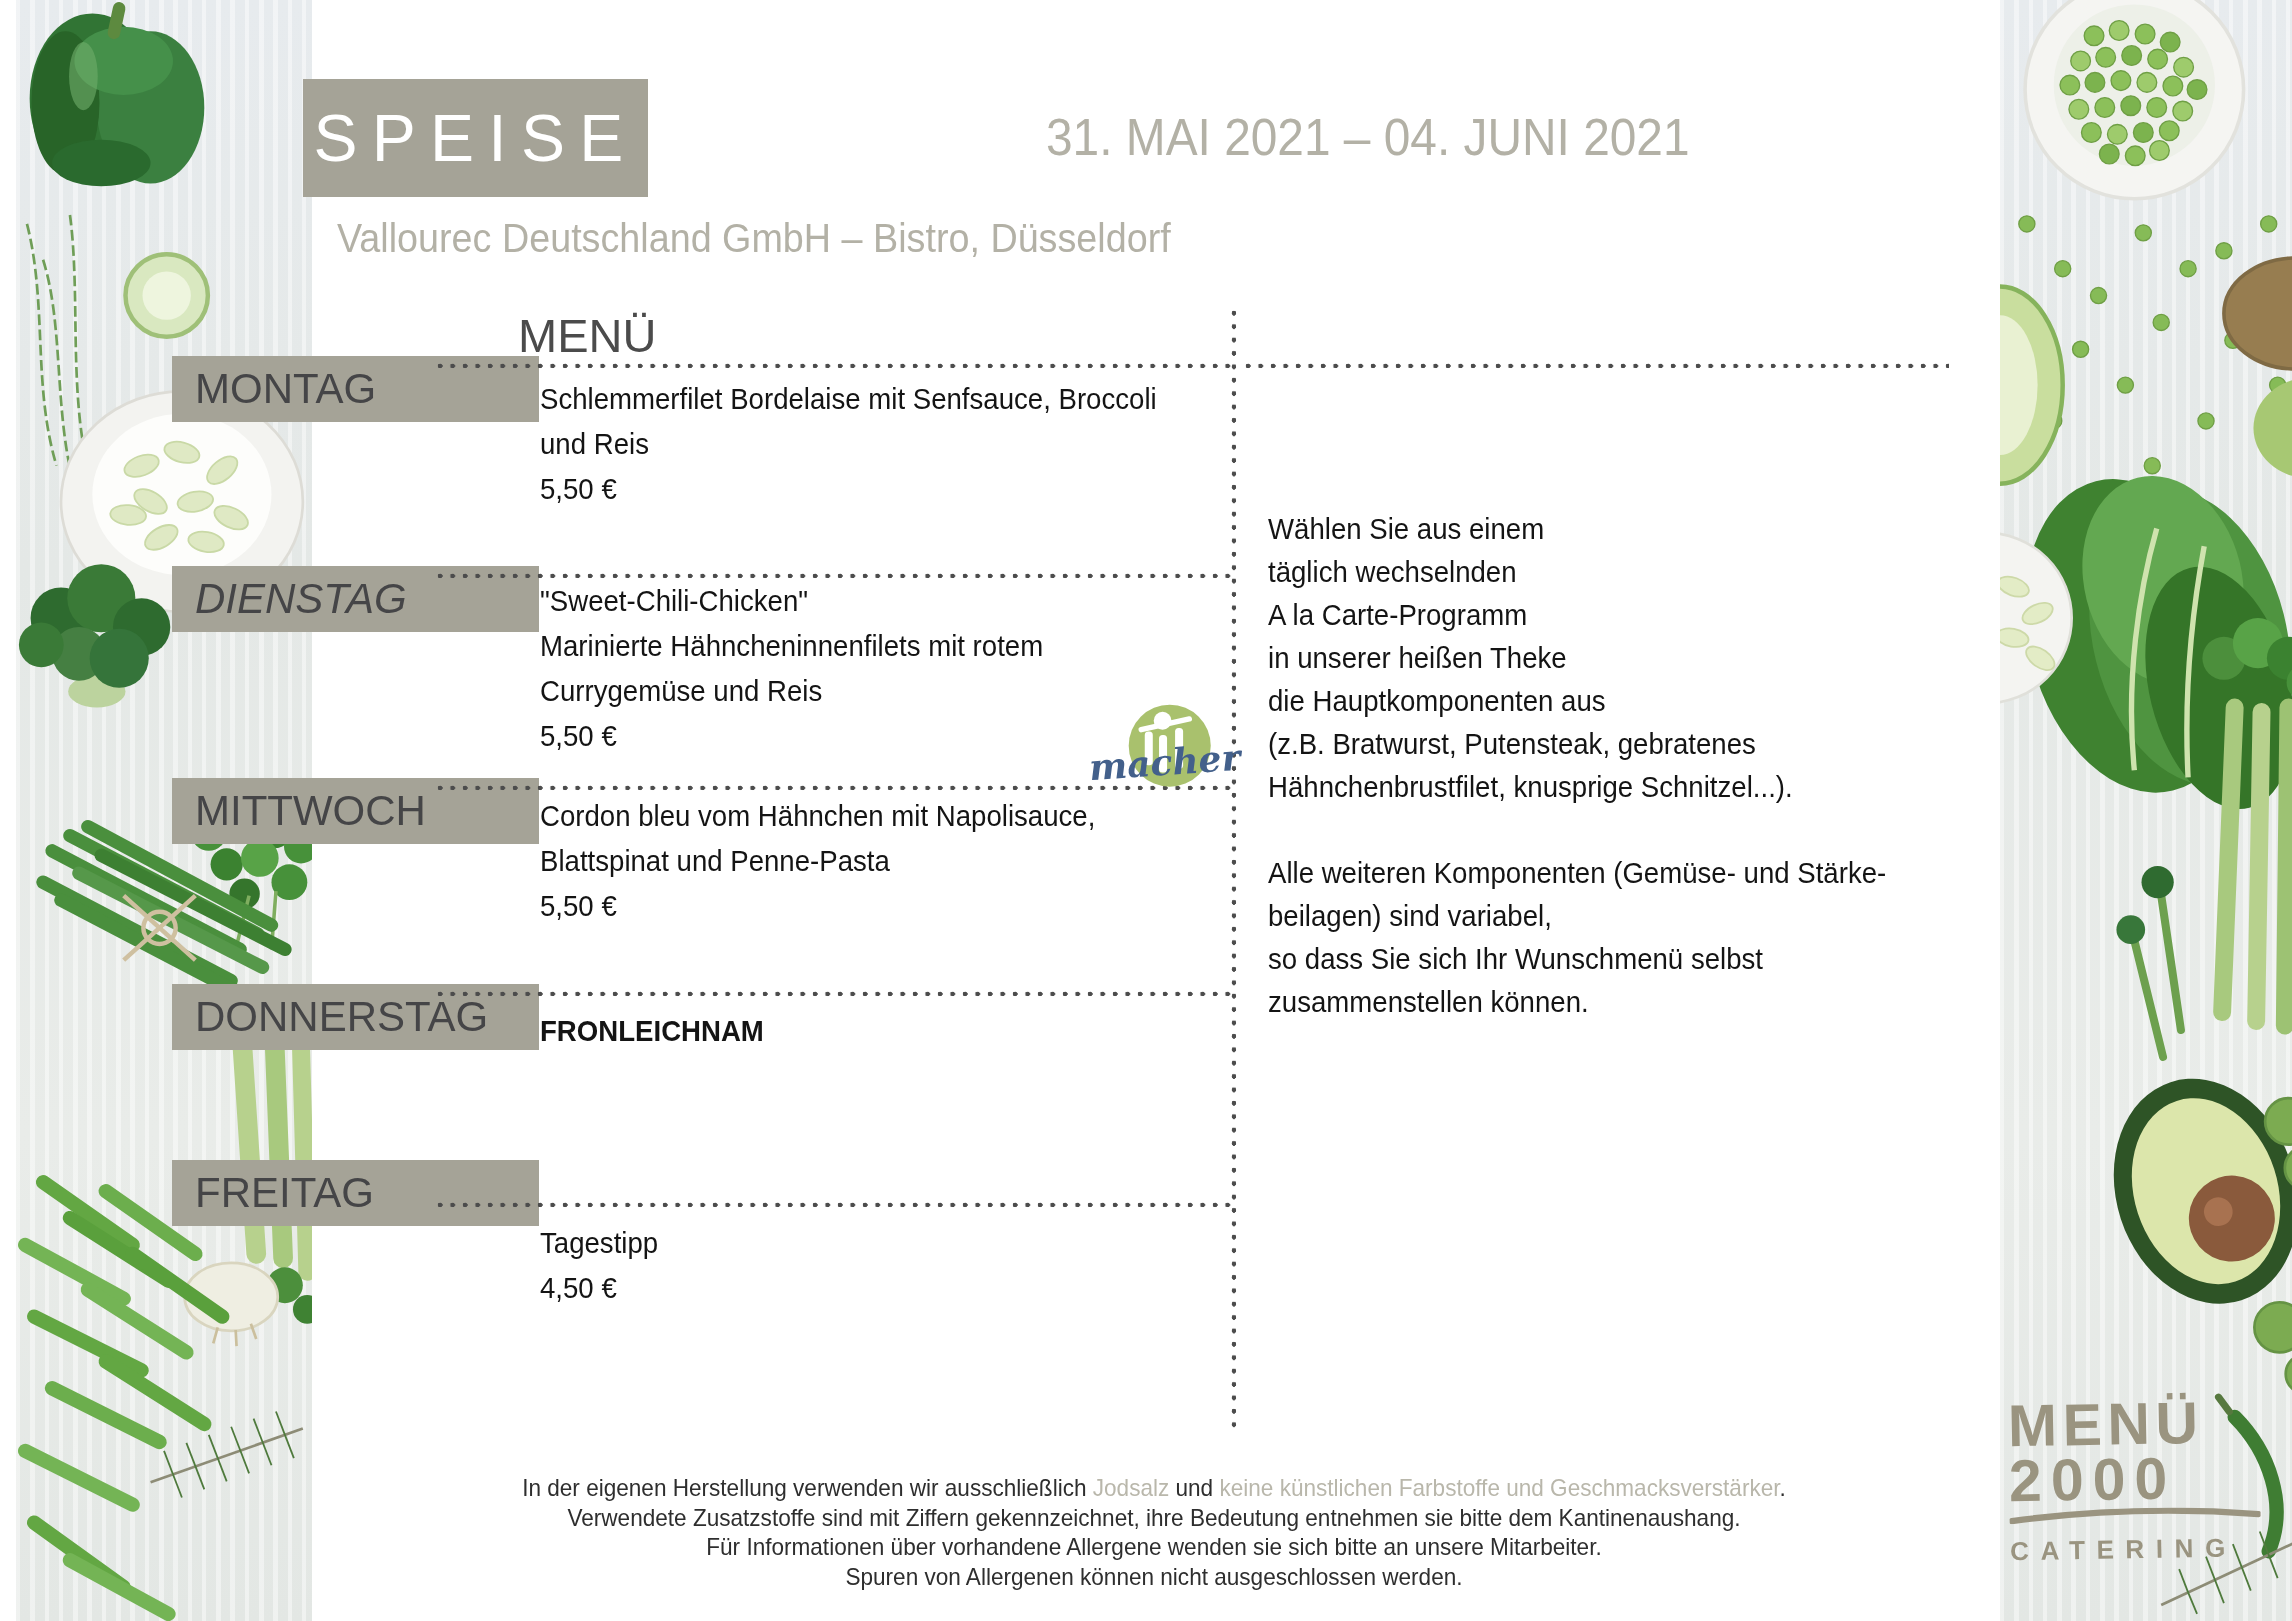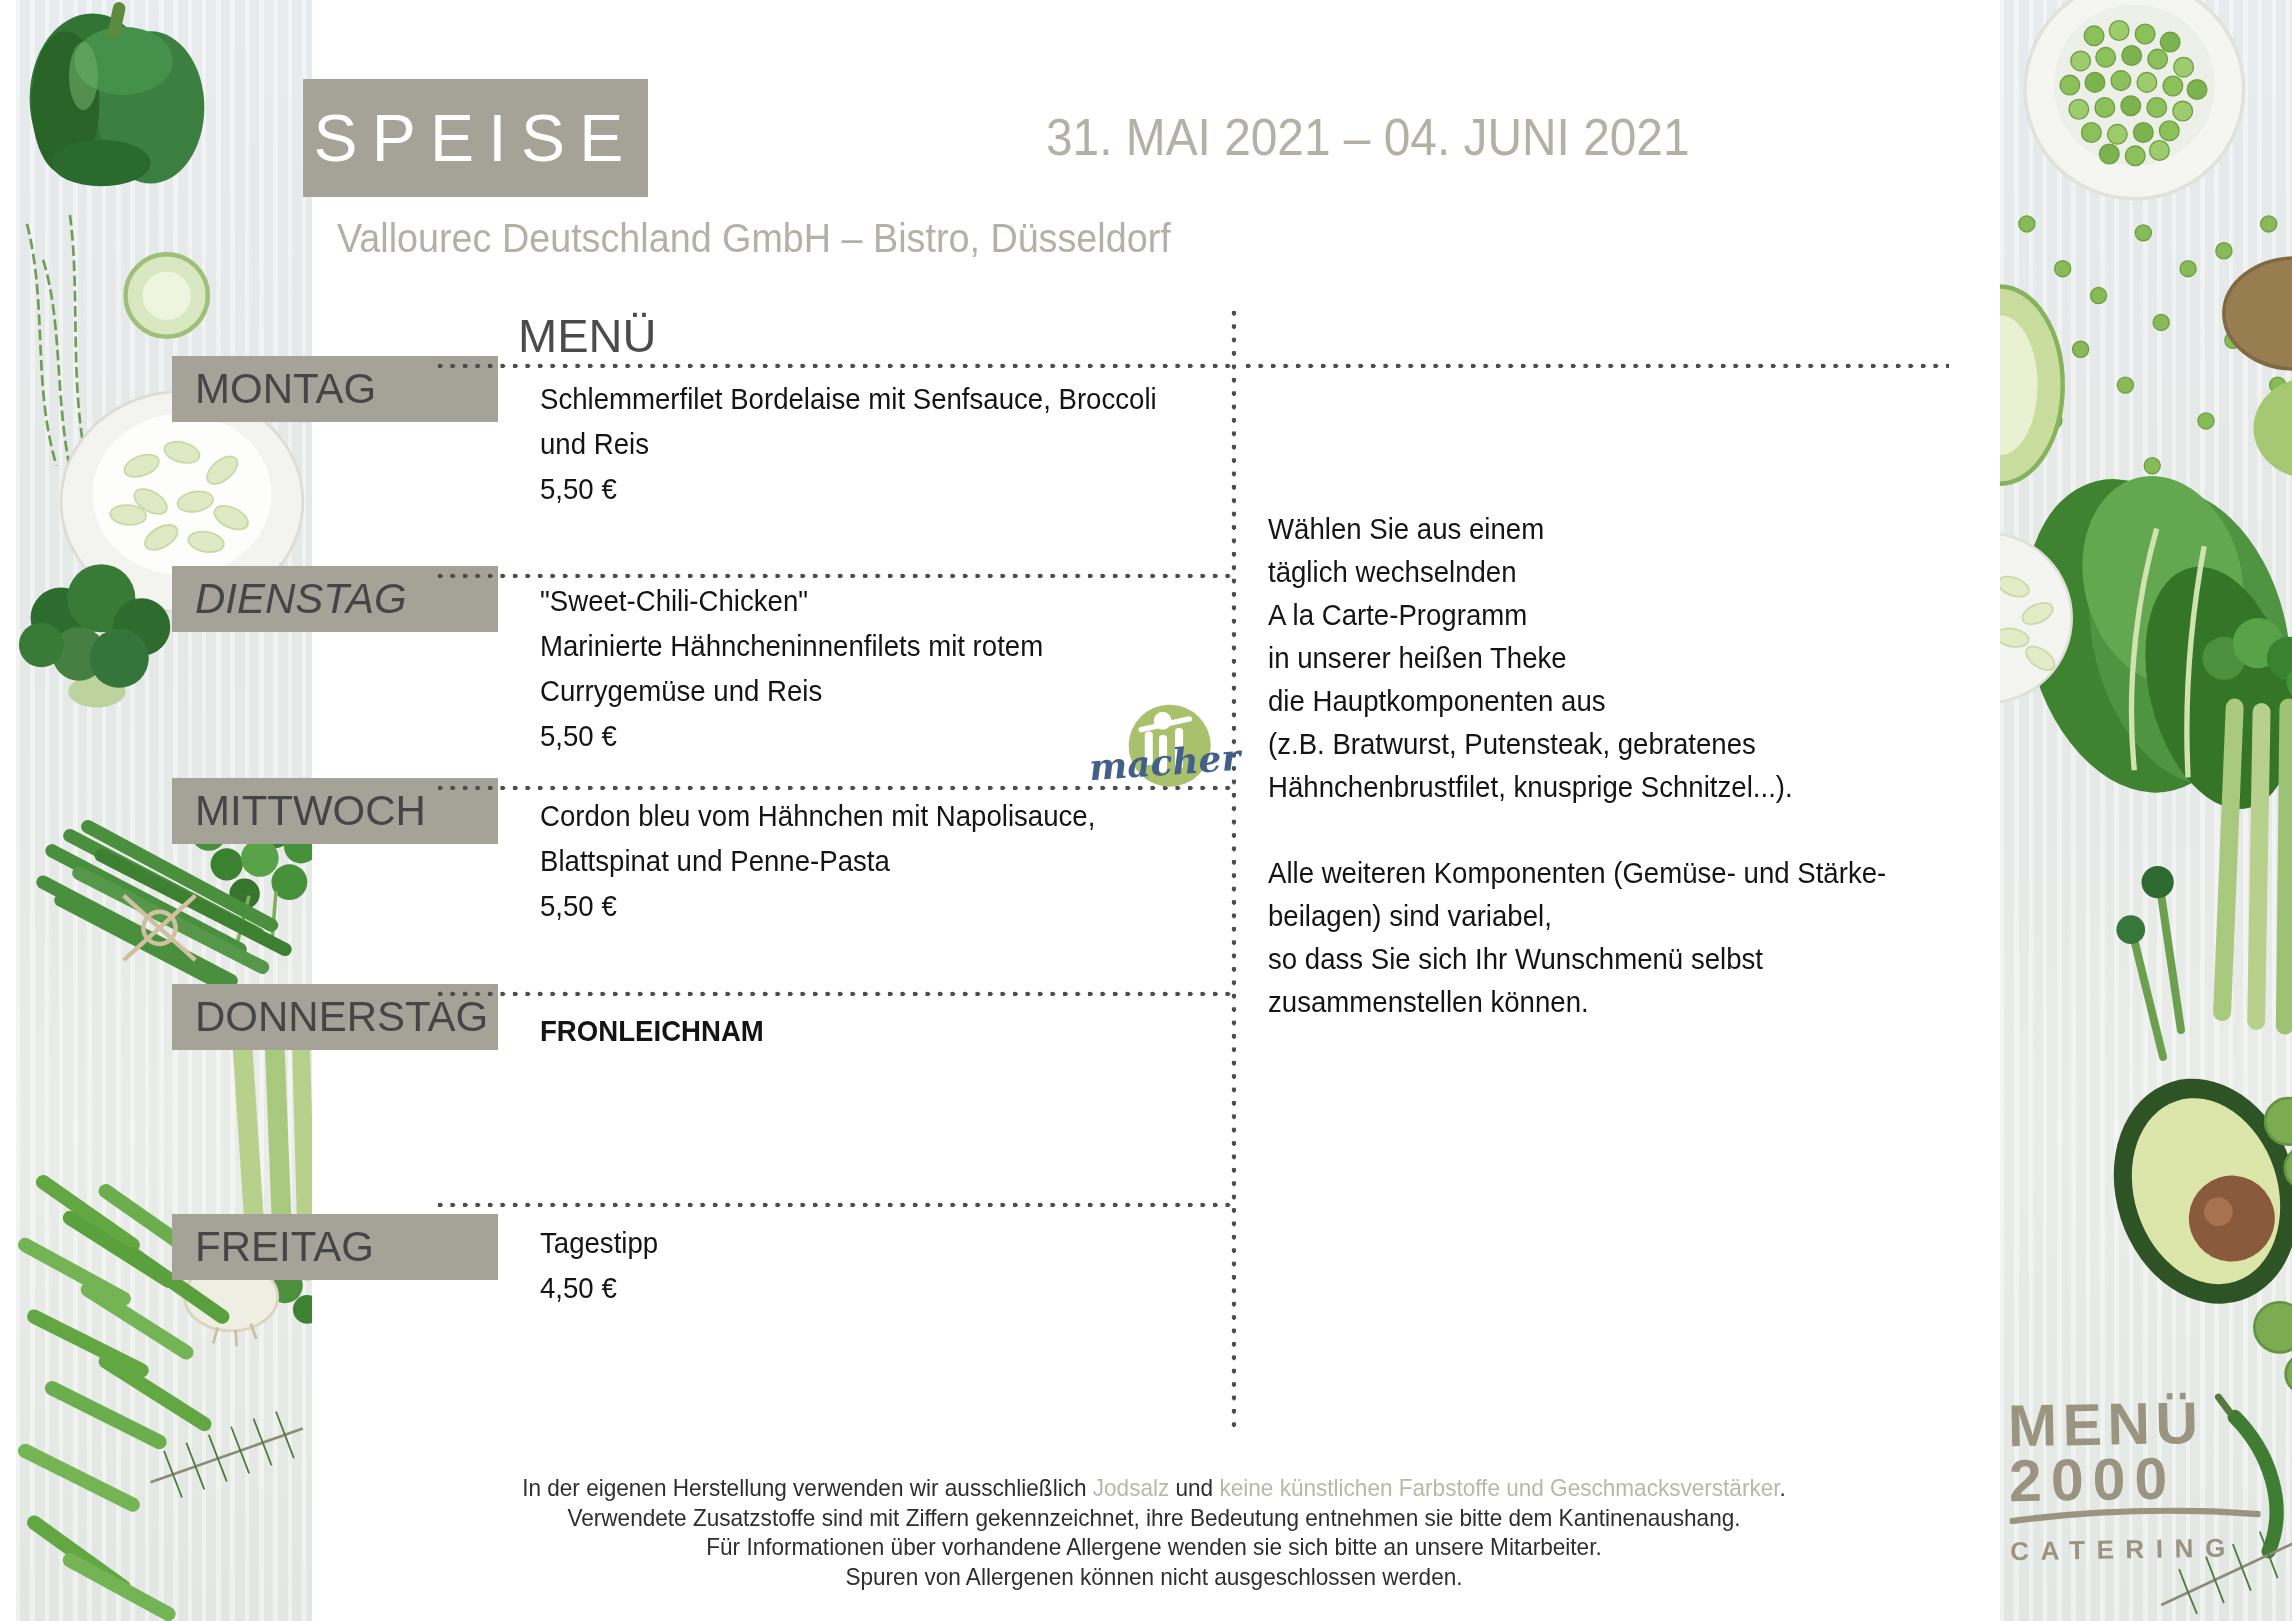--- a/index.html
+++ b/index.html
@@ -33,21 +33,21 @@
 
   
   .dots-h{height:6.3px;z-index:4;background-image:radial-gradient(circle at 3.1px 3.1px,#4c4c4c 2.2px,rgba(0,0,0,0) 2.7px);
     background-size:12.5px 6.3px;background-repeat:repeat-x;}
   .dots-v{width:6.3px;z-index:4;background-image:radial-gradient(circle at 3.1px 3.1px,#4c4c4c 2.2px,rgba(0,0,0,0) 2.7px);
     background-size:6.3px 13.4px;background-repeat:repeat-y;left:1215px;top:310px;height:1121px;}
   .rule-menu{left:421px;width:797px;}
   .rule-alacarte{left:1229px;top:363px;width:704px;}
 
   
-  .day-box{left:156px;width:326px;height:66px;background:#a5a397;color:#454547;
+  .day-box{left:156px;width:367px;height:66px;background:#a5a397;color:#454547;
     display:flex;align-items:center;padding-left:23px;box-sizing:border-box;
     font-size:42px;z-index:2;}
 
   
   .menu-block{left:524px;z-index:3;color:#141414;font-size:30px;line-height:45px;}
   .menu-block span{display:block;}
   .bold{font-weight:bold;}
 
   .alacarte-p{left:1252px;z-index:3;color:#141414;font-size:30px;line-height:43px;}
   .alacarte-p span{display:block;}
@@ -356,21 +356,21 @@
     </div>
   <div class="abs day-box" style="top:566px;font-style:italic;">
     <span>DIENSTAG</span>
     </div>
   <div class="abs day-box" style="top:778px;">
     <span>MITTWOCH</span>
     </div>
   <div class="abs day-box" style="top:984px;">
     <span>DONNERSTAG</span>
     </div>
-  <div class="abs day-box" style="top:1214px;">
+  <div class="abs day-box" style="top:1160px;">
     <span>FREITAG</span>
     </div>
 
   <div class="abs menu-block cond nowrap" style="top:376px;">
     <span>Schlemmerfilet Bordelaise mit Senfsauce, Broccoli</span>
     <span>und Reis</span>
     <span>5,50 €</span>
   </div>
   <div class="abs menu-block cond nowrap" style="top:578px;">
     <span>"Sweet-Chili-Chicken"</span>

